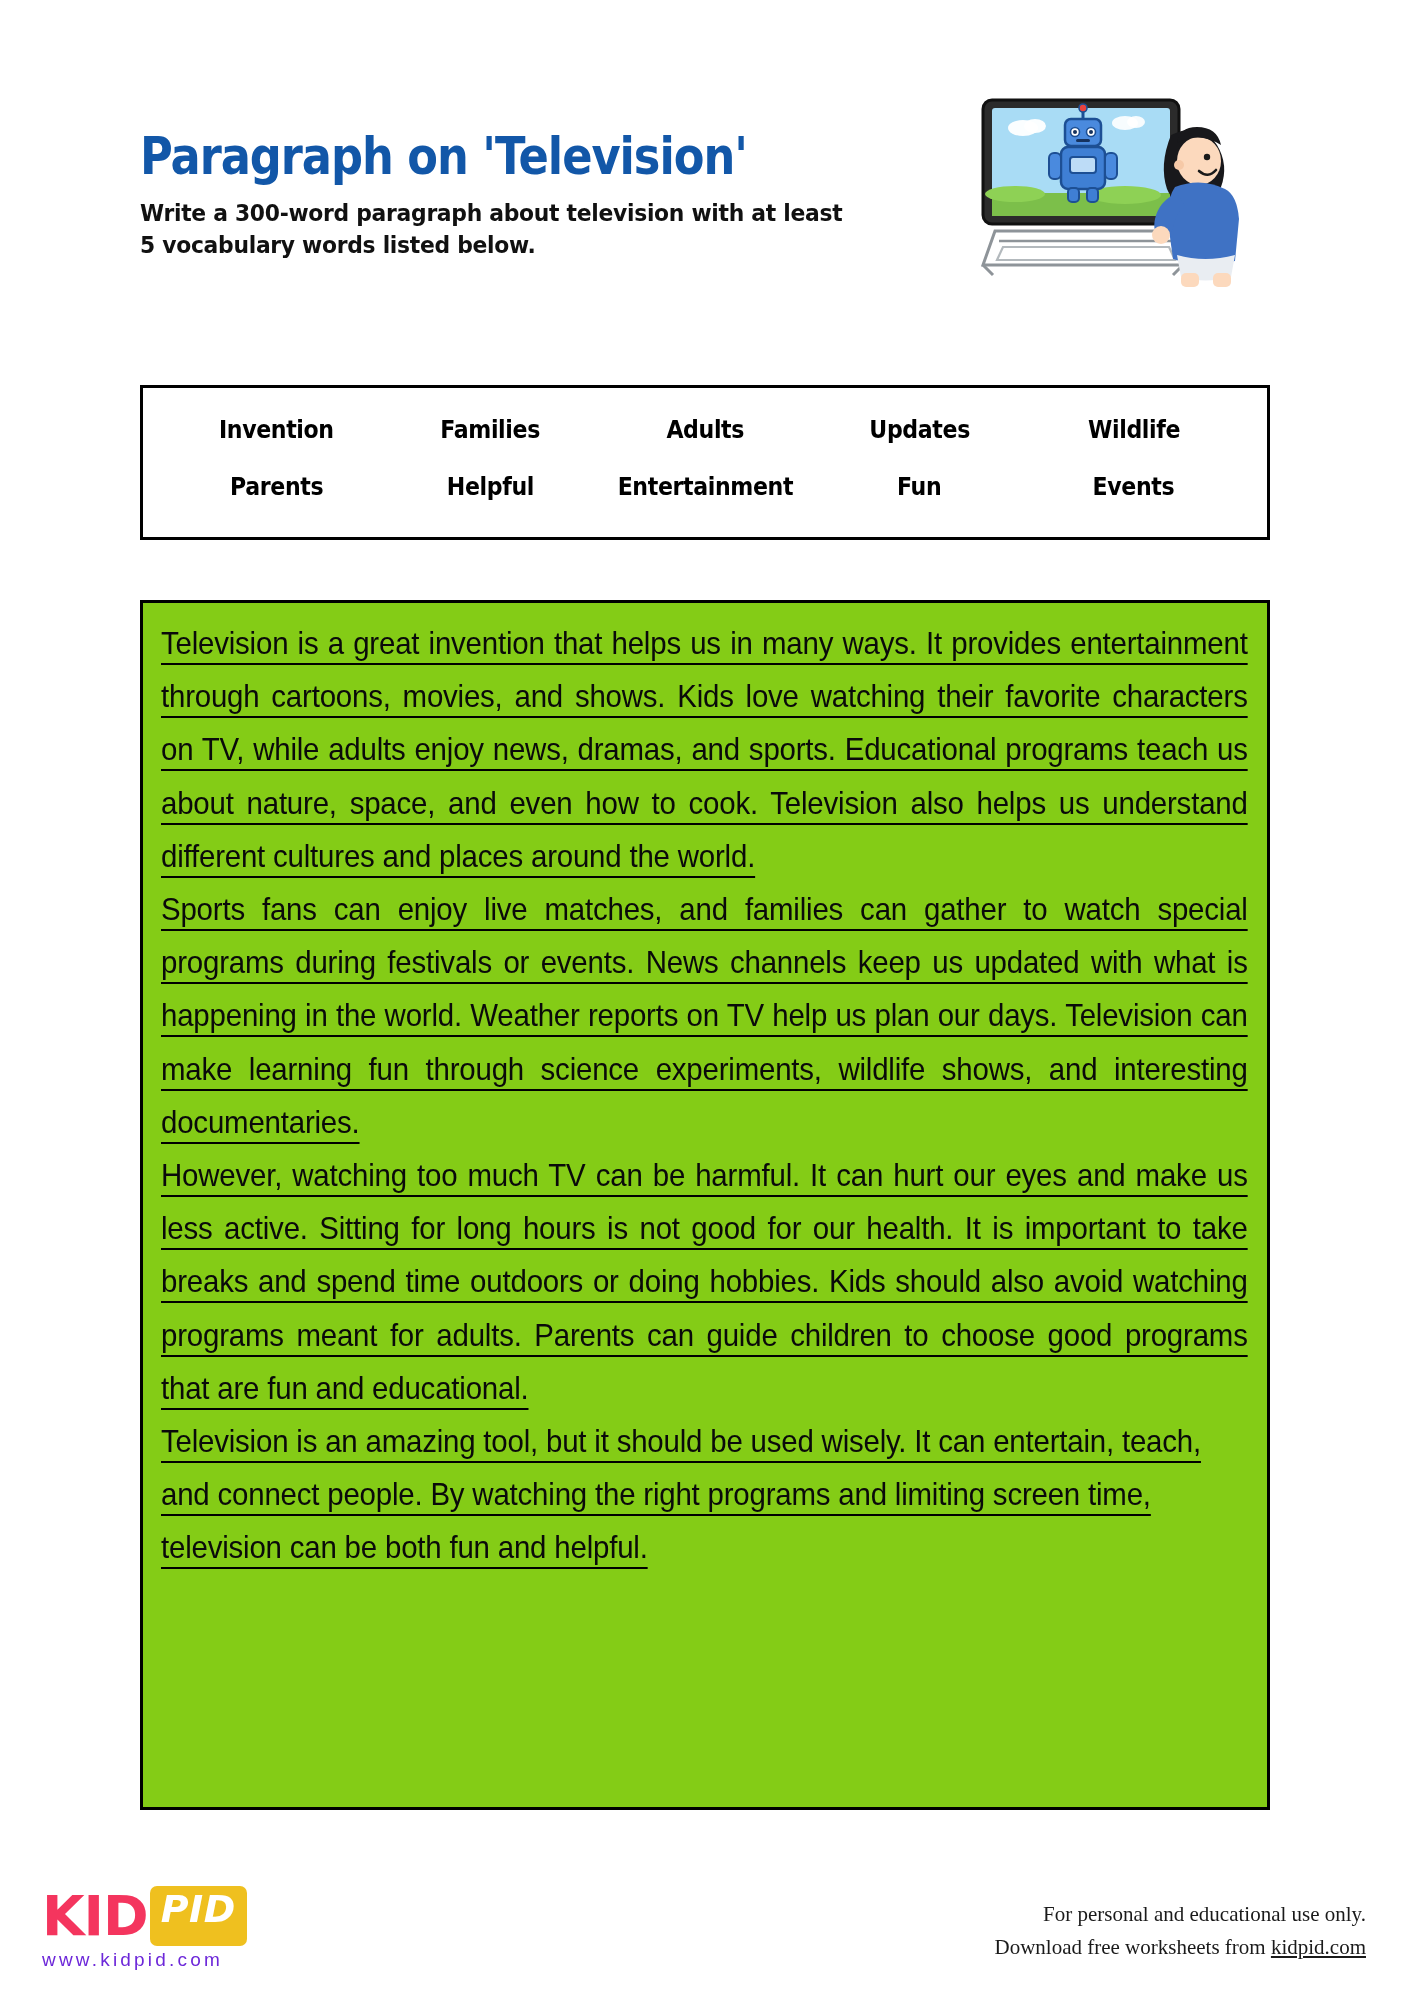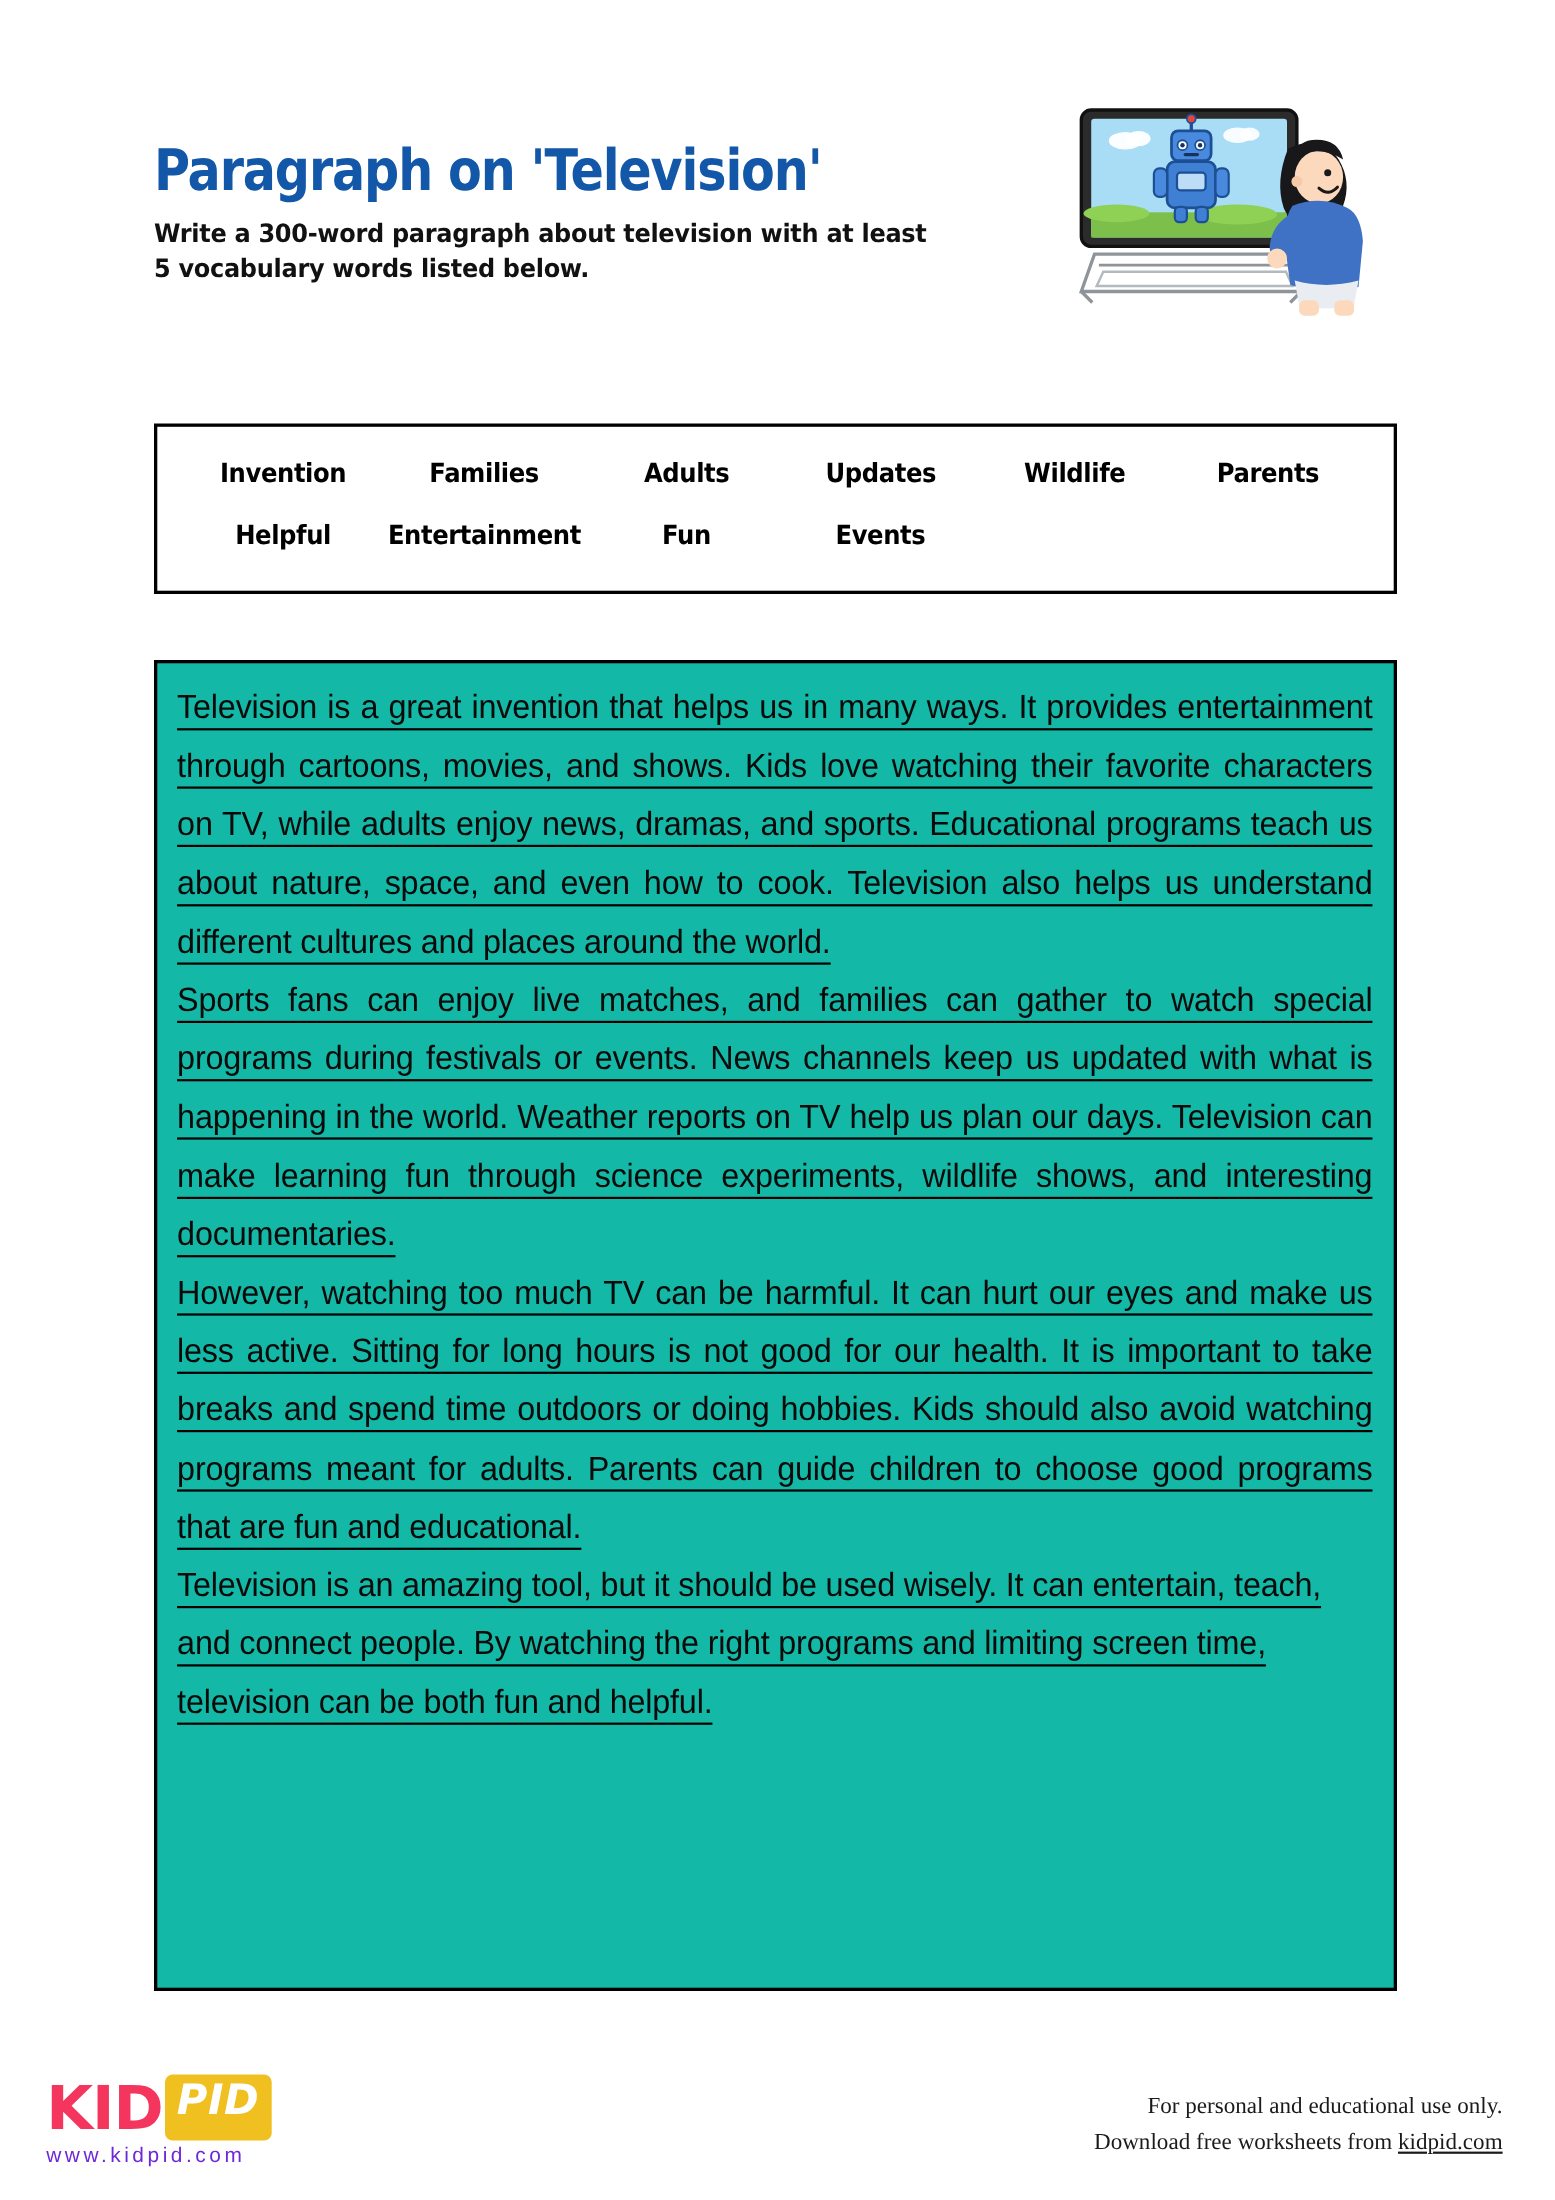--- a/index.html
+++ b/index.html
@@ -70,21 +70,21 @@
     width: 1130px;
     height: 155px;
     border: 3px solid #000000;
     background: #ffffff;
   }
 
   .vocab-grid {
     width: 100%;
     height: 100%;
     display: grid;
-    grid-template-columns: repeat(6, 1fr);
+    grid-template-columns: repeat(5, 1fr);
     grid-template-rows: 1fr 1fr;
     align-items: center;
     justify-items: center;
     padding: 14px 26px 22px 26px;
   }
 
   .vocab-word {
     font-family: "DejaVu Sans", sans-serif;
     font-size: 24px;
     font-weight: 700;
@@ -95,21 +95,21 @@
   }
 
   
   .para-box {
     position: absolute;
     left: 140px;
     top: 600px;
     width: 1130px;
     height: 1210px;
     border: 3px solid #000000;
-    background: #14b8a6;
+    background: #84cc16;
     padding: 14px 18px 16px 18px;
     overflow: hidden;
   }
 
   .para {
     font-family: "Liberation Sans", sans-serif;
     font-size: 30.5px;
     line-height: 53.2px;
     color: #0a0a0a;
     letter-spacing: -0.2px;

